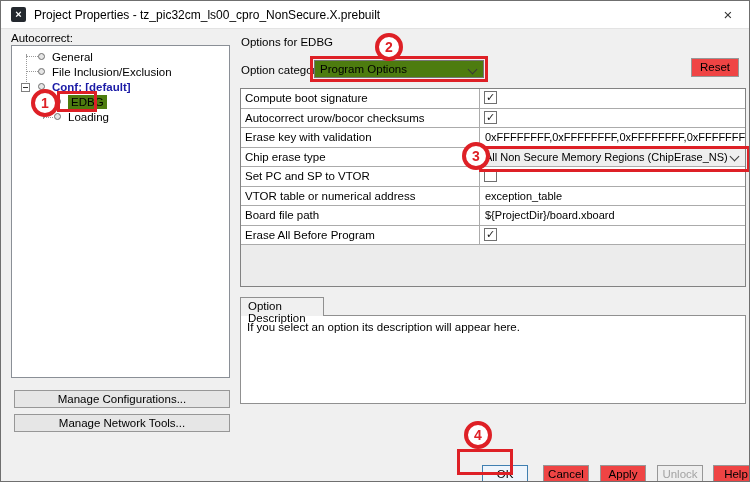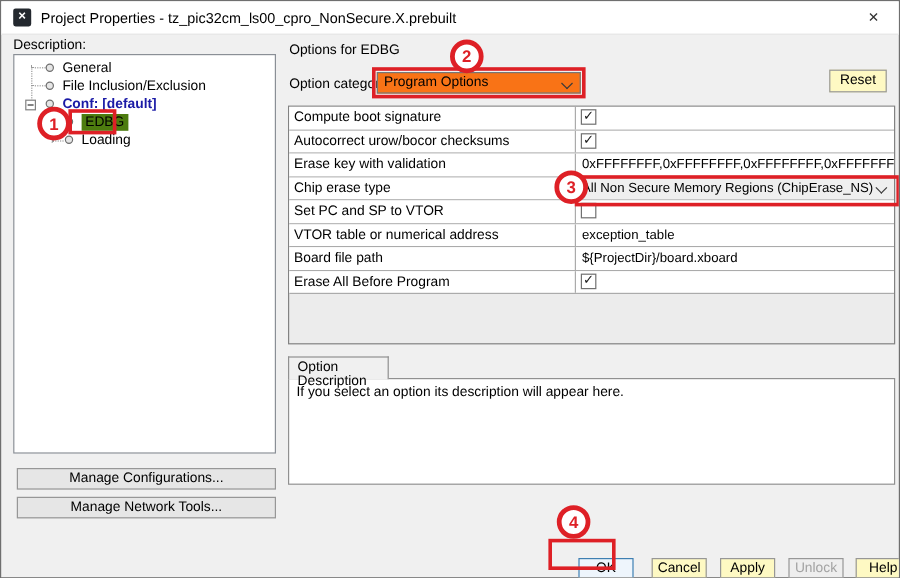--- a/index.html
+++ b/index.html
@@ -38,27 +38,27 @@
   .dot-h { position: absolute; border-top: 1px dotted #9a9a9a; }
 
   
   .side-btn { position: absolute; left: 13px; width: 216px; height: 18px;
               background: #e6e6e6; border: 1px solid #979797; text-align: center;
               font-size: 11.5px; line-height: 16px; cursor: default; }
 
   
   .heading { position: absolute; left: 240px; top: 35px; }
   .optcat-label { position: absolute; left: 240px; top: 63px; }
-  .combo { background: #f97316; border: 1px solid #767676; position: absolute;
+  .combo { background: #4d7c0f; border: 1px solid #767676; position: absolute;
            padding: 2px 18px 0 5px; white-space: nowrap; overflow: hidden; }
   .combo-top { left: 313px; top: 59px; width: 170px; height: 18px; }
   .chev { position: absolute; right: 7px; top: 5px; width: 7px; height: 7px;
           border-right: 1.4px solid #3a3a3a; border-bottom: 1.4px solid #3a3a3a;
           transform: rotate(45deg); }
-  .btn { background: #fef9c3; border: 1px solid #979797; text-align: center;
+  .btn { background: #ef4444; border: 1px solid #979797; text-align: center;
          font-size: 11.5px; cursor: default; }
   .reset-btn { position: absolute; left: 690px; top: 57px; width: 48px; height: 19px;
                line-height: 17px; }
 
   
   .opt-table { position: absolute; left: 239px; top: 87px; width: 506px; height: 199px;
                border: 1px solid #828282; background: #ececec; }
   .trow { display: flex; height: 19.5px; background: #fff;
           border-bottom: 1px solid #ababab; }
   .tcell-label { width: 239px; border-right: 1px solid #ababab;
@@ -106,21 +106,21 @@
 <div class="dialog">
 
   <div class="titlebar">
     <div class="app-icon">×</div>
     <span class="win-title">Project Properties - tz_pic32cm_ls00_cpro_NonSecure.X.prebuilt</span>
     <div class="close-btn">
       <span>×</span>
     </div>
   </div>
 
-  <div class="cat-label">Description:</div>
+  <div class="cat-label">Autocorrect:</div>
   <div class="tree-panel">
     <div class="dot-v" style="left:14px; top:8px; height:34px;"></div>
     <div class="dot-h" style="left:14px; top:10px; width:12px;"></div>
     <div class="dot-h" style="left:14px; top:25px; width:12px;"></div>
     <div class="dot-v" style="left:31px; top:48px; height:25px;"></div>
     <div class="dot-h" style="left:31px; top:71px; width:10px;"></div>
     <div class="expander"></div>
 
     <div class="tree-row" style="left:26px; top:3px;">
       <span class="node-icon"></span>

